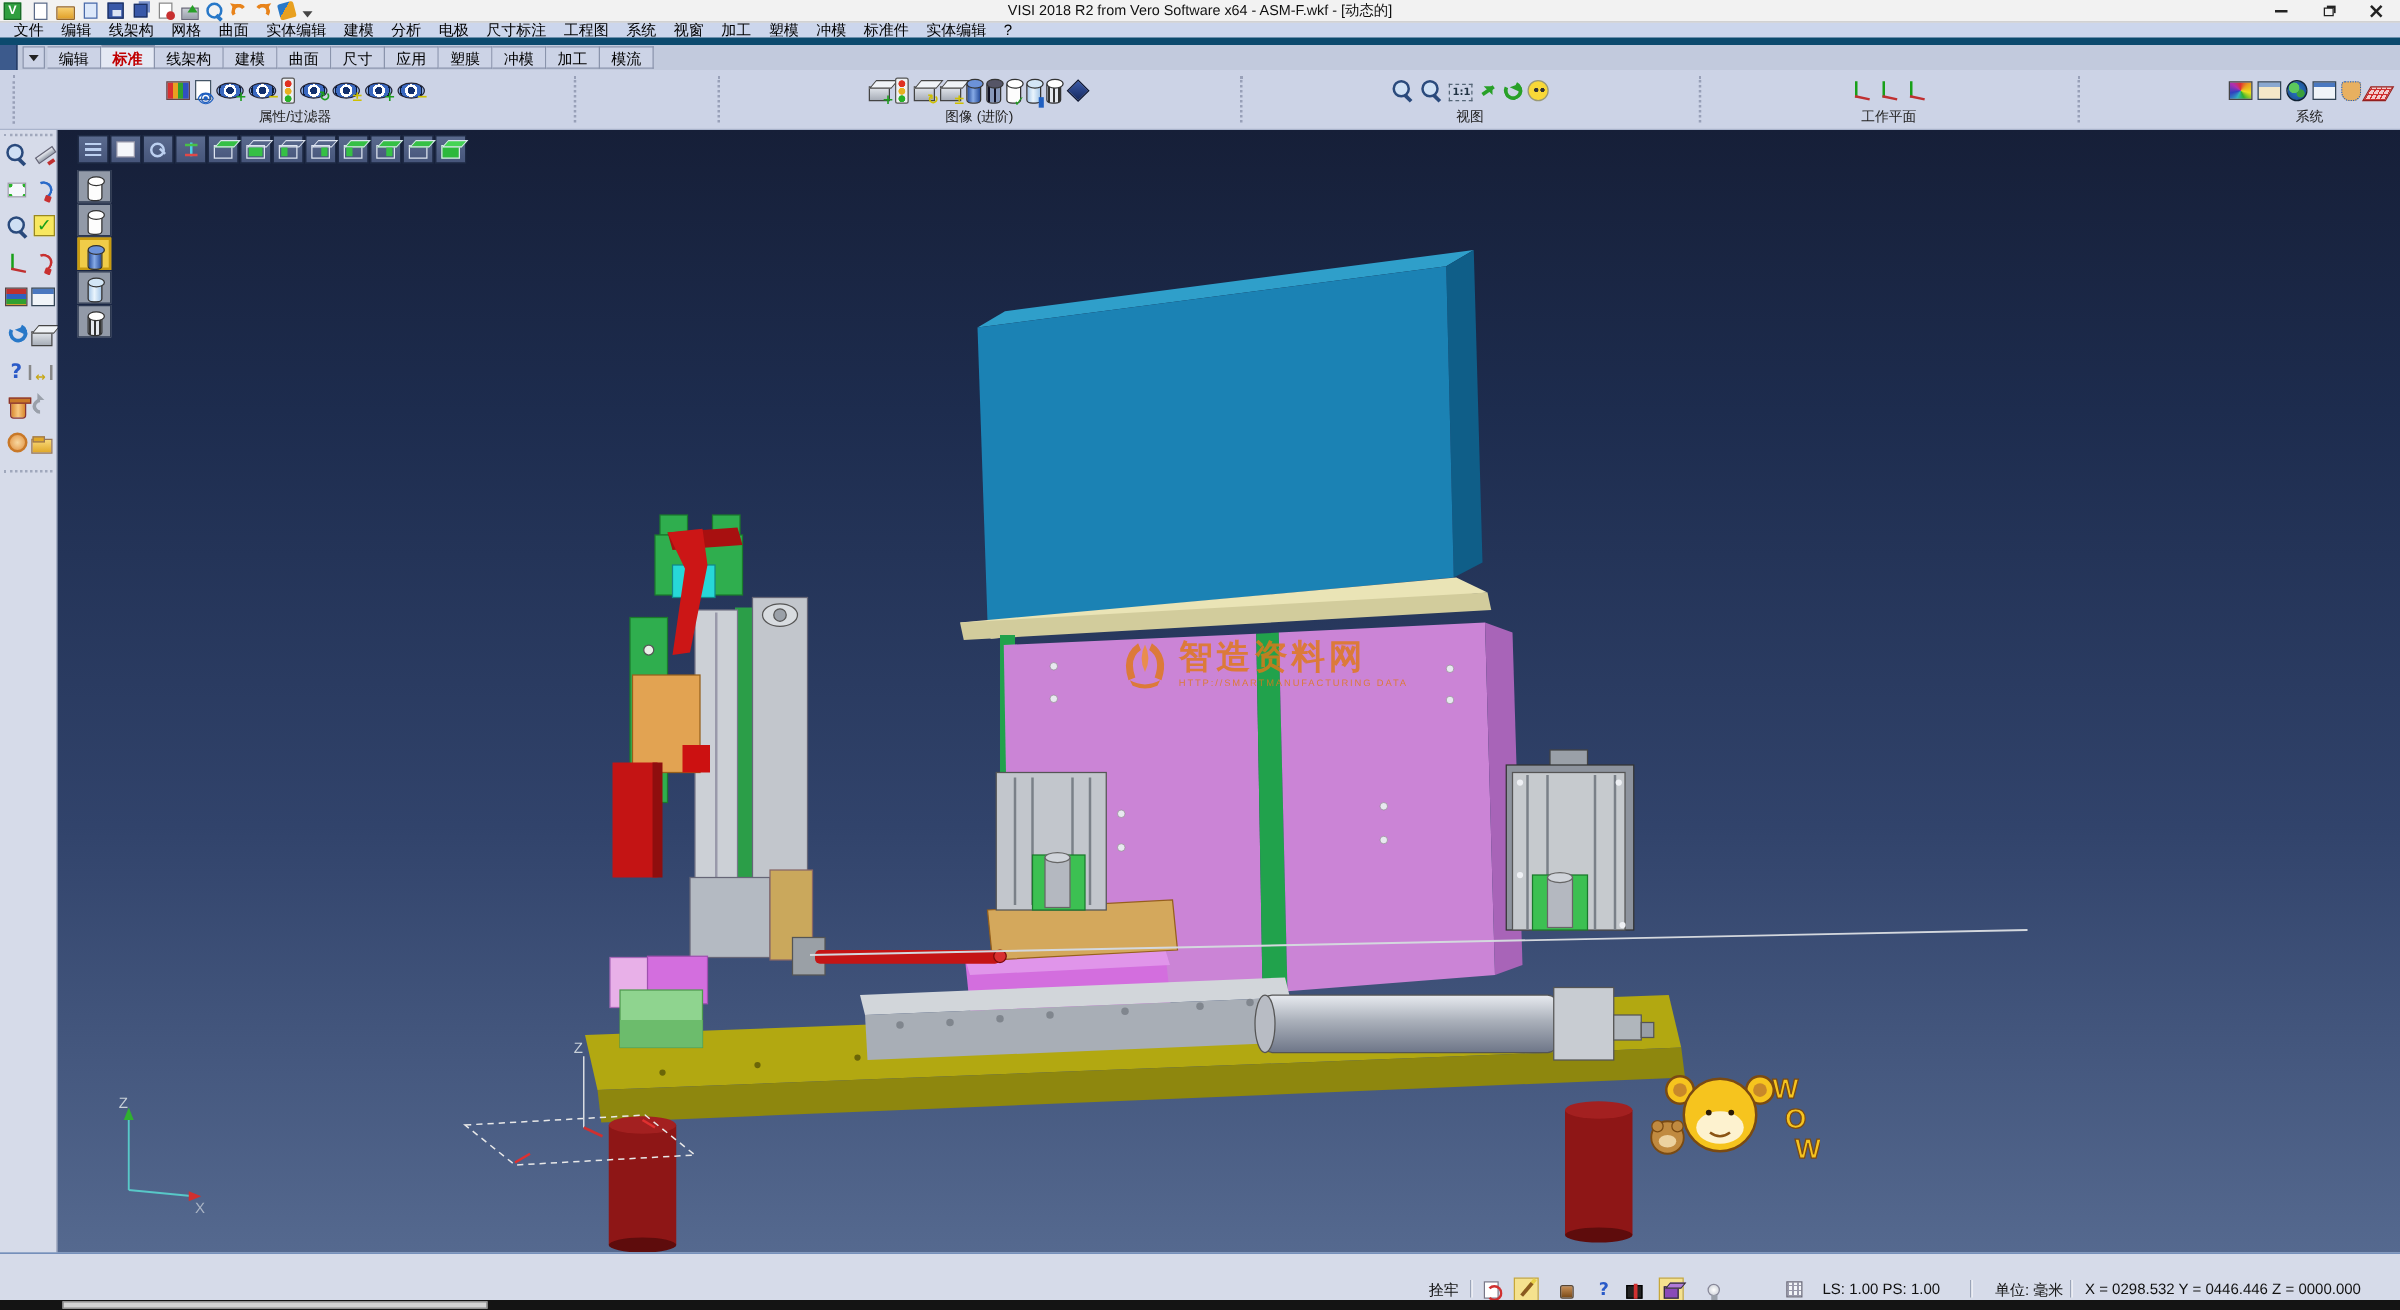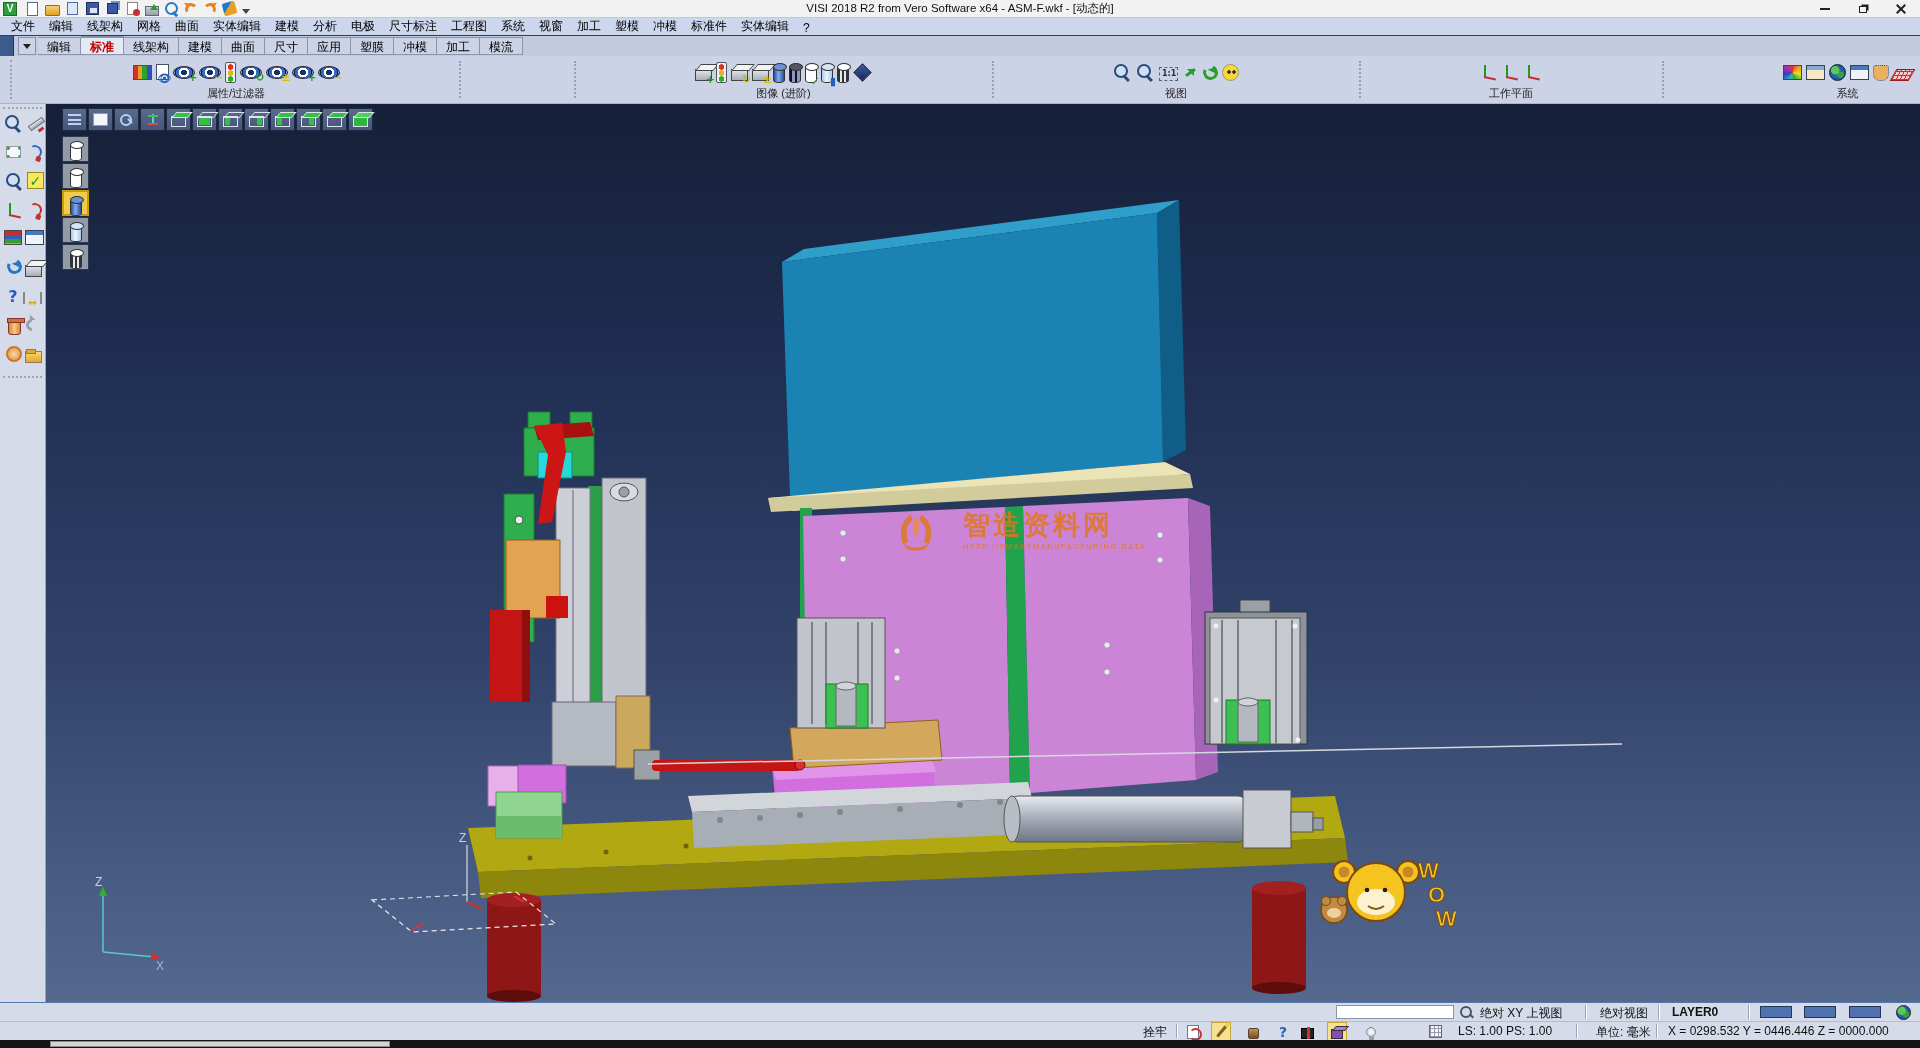--- a/index.html
+++ b/index.html
@@ -35,21 +35,21 @@
   .tb-title { position:absolute; left:50%; transform:translateX(-50%); font-size:11.5px; color:#111; white-space:nowrap; }
   .winbtns { position:absolute; right:0; top:0; height:18px; display:flex; }
   .wbtn { width:38px; height:18px; display:flex; align-items:center; justify-content:center; }
   .g-min { width:10px; height:2px; background:#222; }
   .g-restore { width:8px; height:7px; border:1.5px solid #222; box-shadow:2px -2px 0 -0.5px #222; }
   .g-close { position:relative; width:10px; height:10px; }
   .g-close::before,.g-close::after { content:""; position:absolute; left:4px; top:-1px; width:2px; height:12px; background:#222; }
   .g-close::before { transform:rotate(45deg);} .g-close::after { transform:rotate(-45deg);}
 
   
-  .menubar { height:18px; background:#ccd6ec; display:flex; align-items:flex-end; padding-left:4px; border-bottom:1px solid #0c4a6e; }
+  .menubar { height:18px; background:#ccd6ec; display:flex; align-items:center; padding-left:4px; border-bottom:6px solid #0c4a6e; }
   .mitem { font-size:12px; color:#000; padding:0 7px; cursor:default; }
 
   
   .tabrow { height:20px; background:#c2cadd; display:flex; align-items:flex-end; padding-left:0; }
   .corner { width:14px; height:20px; background:#3c5a8c; border-right:1px solid #22365c; }
   .tdrop { width:18px; height:18px; border:1px solid #8a94ac; background:#ccd3e6; display:flex; align-items:center; justify-content:center; margin:0 2px 1px 4px; }
   .tdrop::after { content:""; border:4px solid transparent; border-top:5px solid #222; margin-top:4px; }
   .tab { height:18px; margin-bottom:1px; border:1px solid #8a94ac; border-left:none; background:#ccd3e6; font-size:12px; padding:1px 9px 0; color:#000; }
   .tab:first-of-type { border-left:1px solid #8a94ac; }
   .tab.active { background:#e4e9f4; color:#c00000; font-weight:bold; border-top:2px solid #8a94ac; height:19px; }
@@ -153,21 +153,21 @@
   .c3.fl::after { content:""; position:absolute; left:1px; top:1px; bottom:1px; width:5px; background:#35c045; }
   .c3.fr::after { content:""; position:absolute; right:1px; top:1px; bottom:1px; width:5px; background:#35c045; }
   .c3.wt::before { background:transparent; }
   .c3.solid { background:#2cb83c; } .c3.solid::before { background:#45d455; }
   .vbar-v { position:absolute; left:16px; top:32px; display:flex; flex-direction:column; }
   .vcylb { width:27px; height:26px; background:#929aa8; border:1px solid #2c3850; margin-bottom:1px; display:flex; align-items:flex-start; justify-content:center; padding-top:4px; }
   .vcylb .cyl { margin-top:2px; }
   .vcylb.sel2 { background:#f0cc48; border:2px solid #c89b10; }
 
   
-  .watermark { position:absolute; left:847px; top:405px; display:flex; align-items:center; gap:24px; opacity:.82; pointer-events:none; }
+  .watermark { position:absolute; left:847px; top:405px; display:flex; align-items:center; gap:4px; opacity:.82; pointer-events:none; }
   .wm-text .t1 { font-size:27px; font-weight:bold; color:#e07818; letter-spacing:3px; line-height:1; }
   .wm-text .t2 { font-size:7.5px; color:#e07818; letter-spacing:1.5px; margin-top:3px; }
   .mascot { position:absolute; left:1306px; top:842px; z-index:5; pointer-events:none; }
 
   
   .statusbar { position:relative; height:38px; background:#d6dbe9; border-top:1px solid #5577aa; font-size:12px; color:#111; }
   .sbrow { position:absolute; left:0; right:0; height:19px; }
   .sbrow.a { top:0; border-bottom:1px solid #b4bccc; }
   .sbrow.b { top:19px; }
   .sb { position:absolute; top:2px; white-space:nowrap; }
@@ -638,36 +638,20 @@
       <circle cx="61" cy="48" r="2.3" fill="#2c1a04"></circle>
       <circle cx="79" cy="48" r="2.3" fill="#2c1a04"></circle>
       <path d="M62,64 Q70,70 78,64" stroke="#8a5414" stroke-width="2" fill="none"></path>
       <text x="112" y="36" font-size="22" font-weight="bold" fill="#f6c41e" stroke="#7a4a12" stroke-width="1">W</text>
       <text x="122" y="60" font-size="22" font-weight="bold" fill="#f6c41e" stroke="#7a4a12" stroke-width="1">O</text>
       <text x="130" y="84" font-size="22" font-weight="bold" fill="#f6c41e" stroke="#7a4a12" stroke-width="1">W</text>
     </svg>
   </div>
 
   <div class="statusbar">
-    <div class="sbrow a">
-      <input class="sinput" style="left: 1336px;">
-      <span class="sic smag" style="left:1458px"></span>
-      <span class="sb" style="left:1480px">绝对 XY 上视图</span>
-      <span class="ssep" style="left:1585px"></span>
-      <span class="sb" style="left:1600px">绝对视图</span>
-      <span class="ssep" style="left:1658px"></span>
-      <span class="sb" style="left:1672px;font-weight:bold">LAYER0</span>
-      <span class="ssep" style="left:1748px"></span>
-      <span class="swatch" style="left:1760px"></span>
-      <span class="swatch" style="left:1804px"></span>
-      <span class="swatch" style="left:1849px"></span>
-      <span class="sic" style="left:1894px">
-          <span class="ic glob" style="width:15px;height:15px"></span>
-        </span>
-    </div>
     <div class="sbrow b">
       <span class="sb" style="left:1143px">拴牢</span>
       <span class="ssep" style="left:1176px"></span>
       <span class="sic" style="left:1184px">
           <span class="s-clip"></span>
         </span>
       <span class="sic ys" style="left:1212px">
           <span class="s-wand"></span>
         </span>
       <span class="sic" style="left:1244px">

